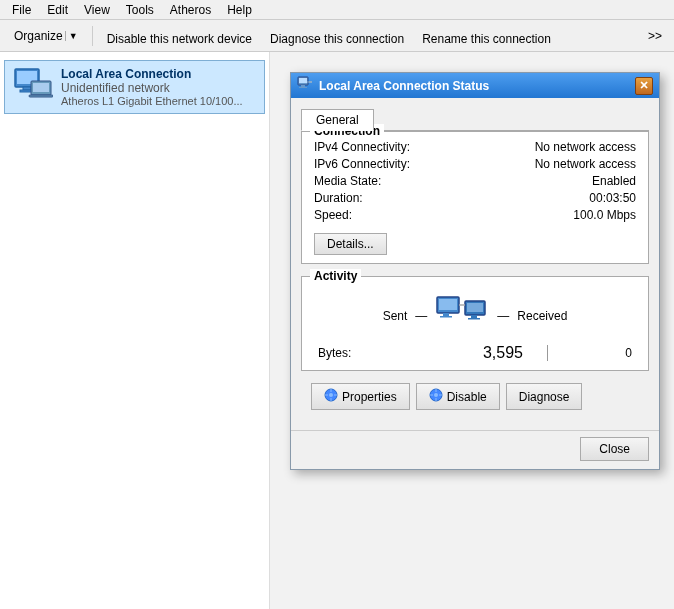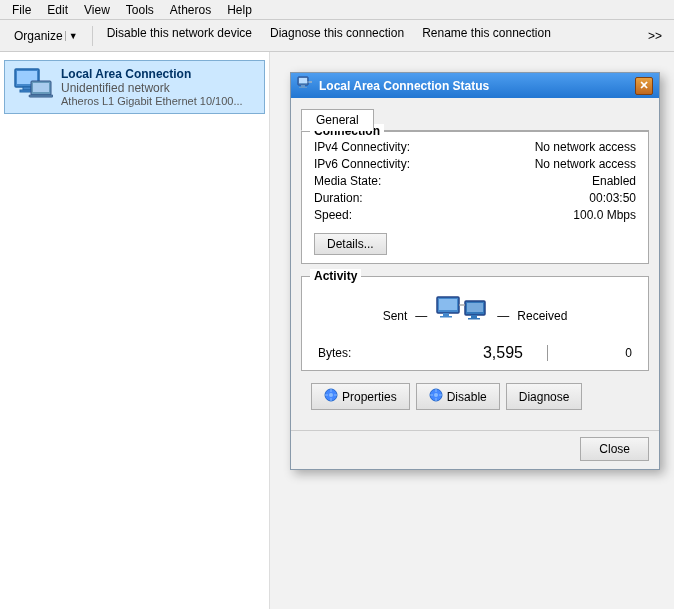--- a/index.html
+++ b/index.html
@@ -33,21 +33,21 @@
       background: #F0F0F0;
       border-bottom: 1px solid #ccc;
       display: flex;
       align-items: center;
       height: 32px;
       padding: 0 6px;
       gap: 2px;
     }
     .toolbar-btn {
       display: flex;
-      align-items: flex-start;
+      align-items: flex-end;
       gap: 4px;
       padding: 3px 8px;
       font-size: 12px;
       cursor: pointer;
       color: #000;
       background: transparent;
       border: none;
       height: 26px;
     }
     .toolbar-separator { width: 1px; background: #ccc; height: 20px; margin: 0 4px; }

